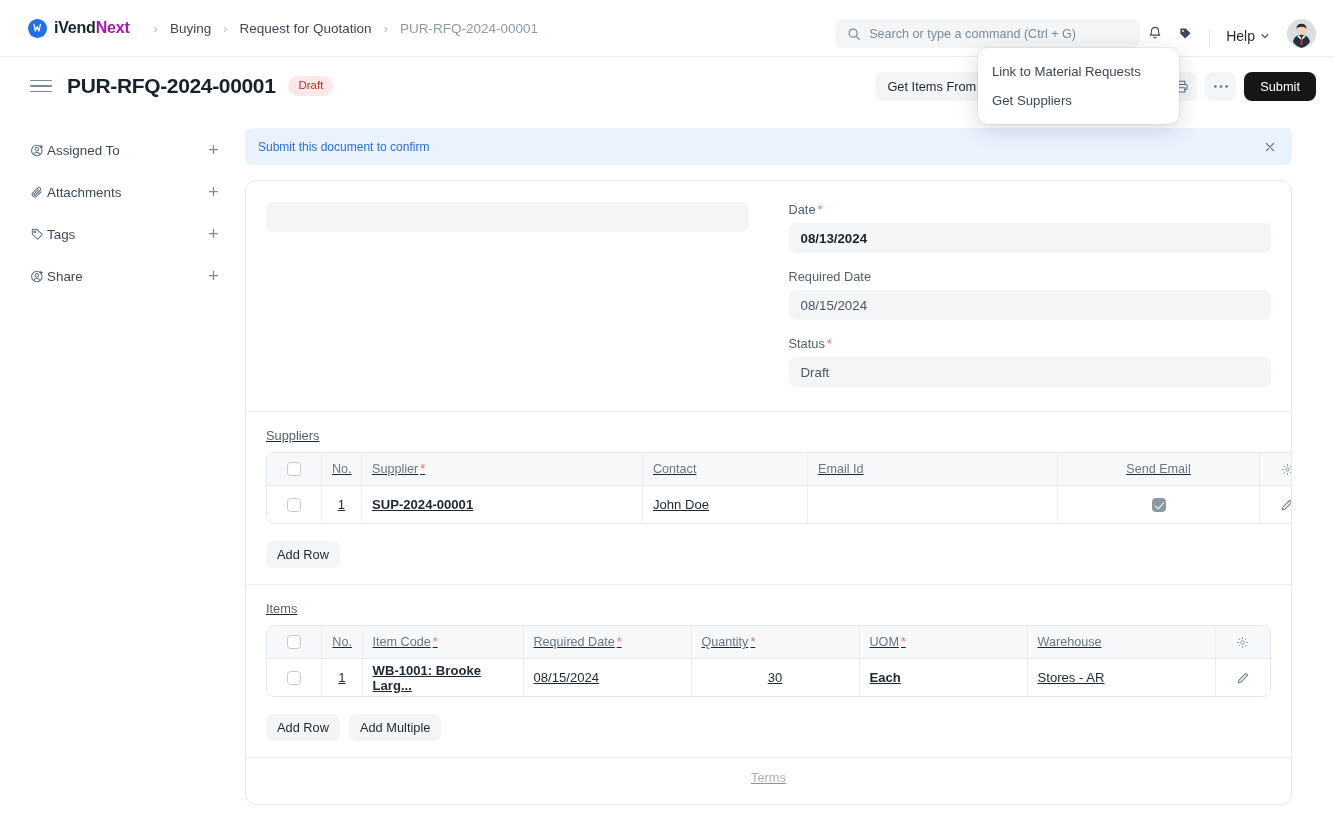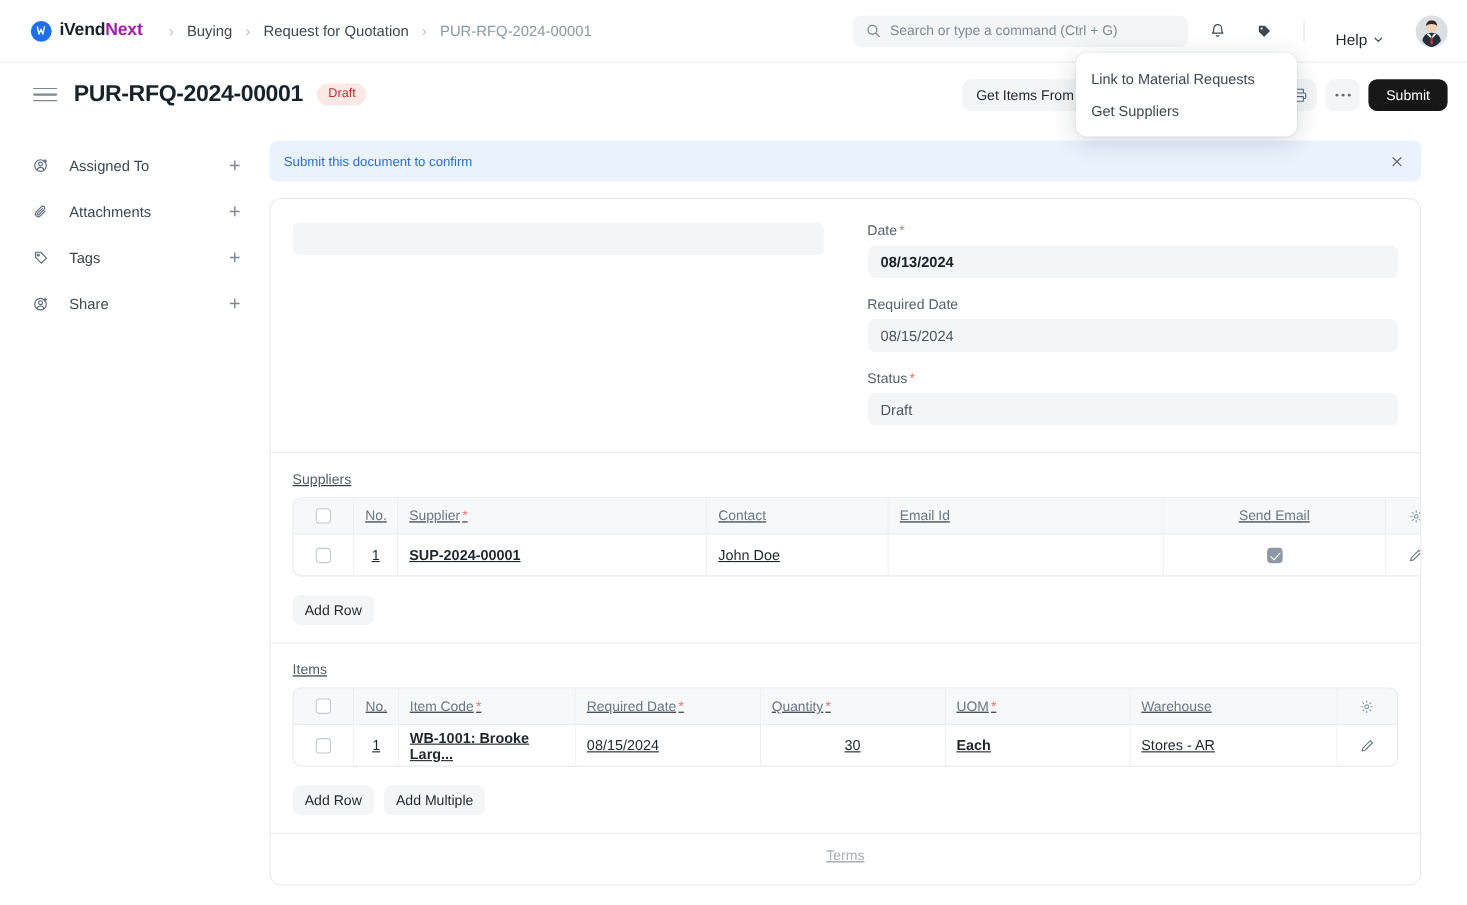--- a/index.html
+++ b/index.html
@@ -36,21 +36,21 @@
   .crumb {
     font-size: 13.5px; color: #3c4852; text-decoration: none;
     padding: 2px 2px;
   }
   .crumb.last { color: #8c99a5; }
   .sep {
     color: #b5bec6; font-size: 13px; margin: 0 10px;
     display: inline-block; line-height: 1;
   }
 
-  .nav-right { margin-left: auto; display: flex; align-items: center; gap: 12px; }
+  .nav-right { margin-left: auto; display: flex; align-items: flex-end; gap: 0; }
   .searchbox {
     width: 305px; height: 29px;
     background: #f4f5f6; border-radius: 8px;
     display: flex; align-items: center; gap: 8px;
     padding: 0 11px;
     border: 1px solid transparent;
   }
   .searchbox input {
     border: none; background: transparent; outline: none;
     font-size: 12.6px; color: #3c4852; width: 100%;
@@ -119,21 +119,21 @@
     display: block; padding: 7px 14px; font-size: 13.2px;
     color: #3c4852; cursor: pointer; white-space: nowrap;
   }
 
   
   .body-wrap { display: flex; height: calc(823px - 57px - 58px); }
 
   .sidebar { width: 245px; padding: 14px 22px 0 30px; flex-shrink: 0; }
   .side-row {
     display: flex; align-items: center; height: 42px;
-    cursor: pointer; gap: 18px;
+    cursor: pointer; gap: 2px;
   }
   .side-label { font-size: 13.4px; color: #3c4852; }
   .side-plus {
     margin-left: auto; width: 19px; height: 19px;
     display: flex; align-items: center; justify-content: center;
     color: #7d8a96; font-size: 18px; line-height: 1; cursor: pointer;
     border-radius: 4px;
   }
 
   

